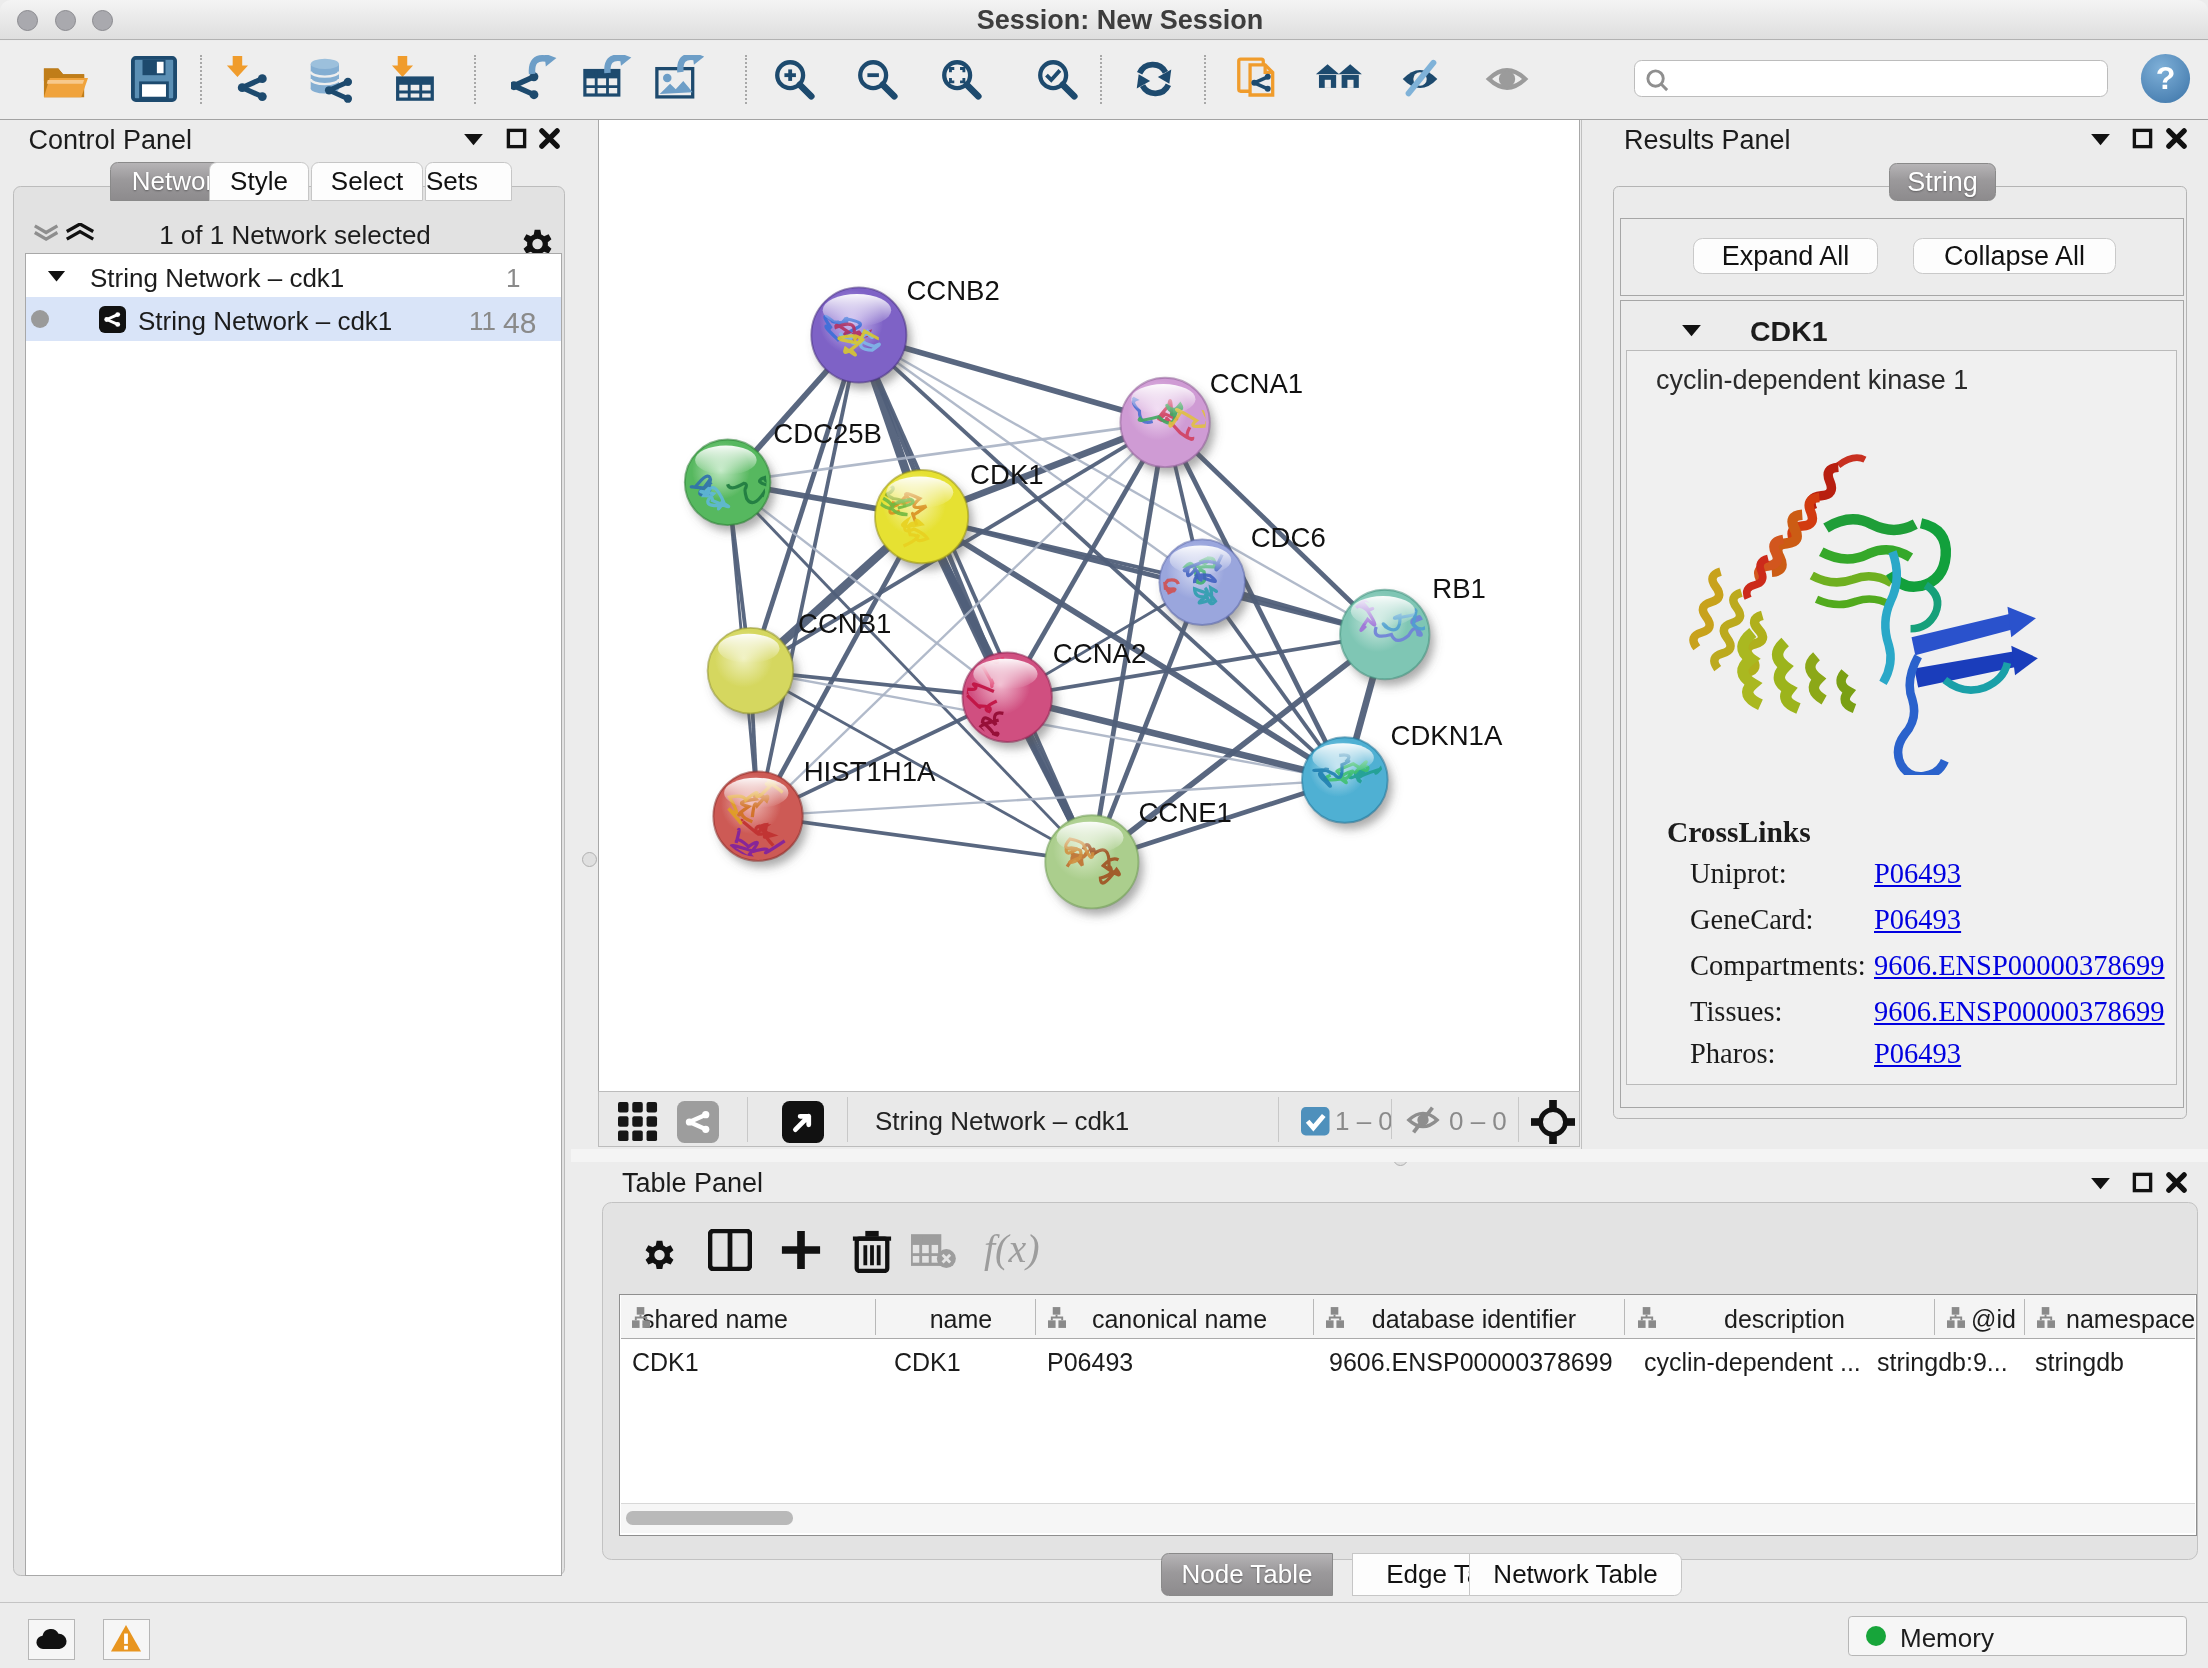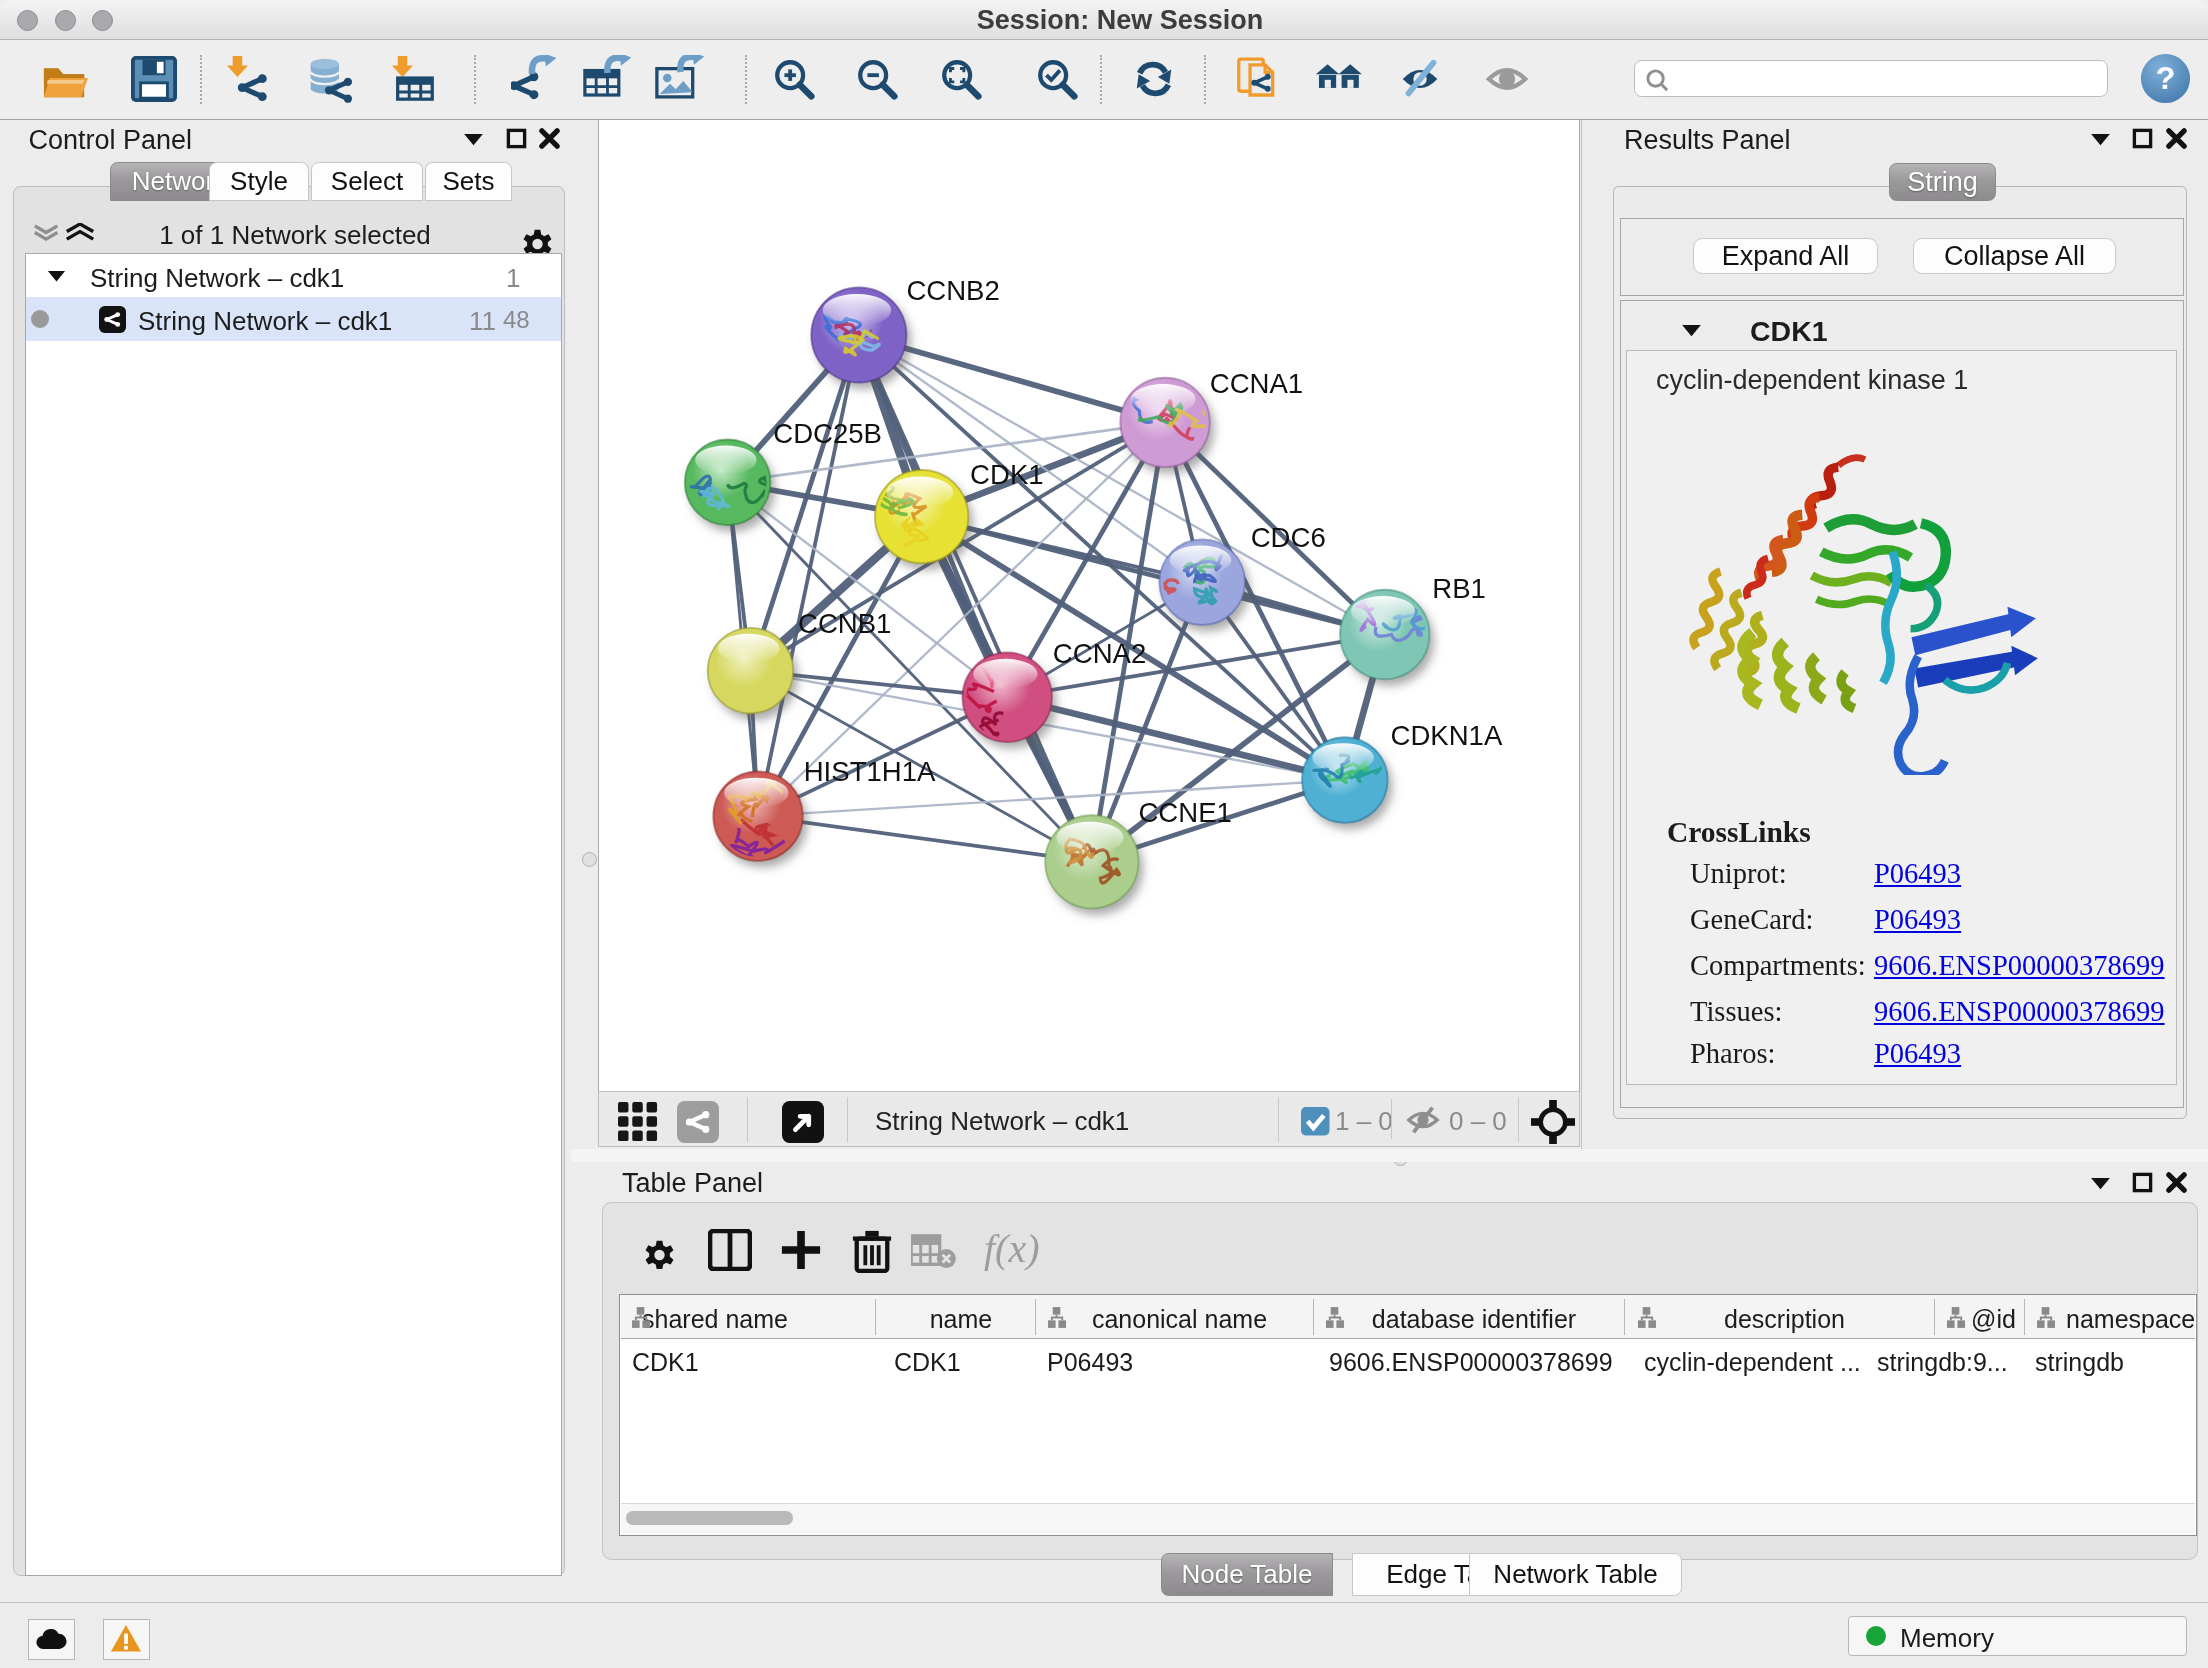--- a/index.html
+++ b/index.html
@@ -174,21 +174,21 @@
   </svg>
 <svg class="abs" style="left:506px;top:128px" width="21" height="21" viewBox="0 0 22 22">
     <rect x="2.5" y="2.5" width="17" height="17" fill="none" stroke="#111" stroke-width="3.5"></rect>
   </svg>
 <svg class="abs" style="left:539px;top:128px" width="21" height="21" viewBox="0 0 22 22">
     <path d="M3 3 L19 19 M19 3 L3 19" stroke="#111" stroke-width="5.5" stroke-linecap="round"></path>
   </svg>
 <div class="abs seltab" style="left:70px;top:162px;width:139px;height:39px;z-index:3;border-radius:7.6px 7.6px 0 0;font-size:26px;text-align:center;line-height:37px">Network</div>
 <div class="abs whtab" style="left:209px;top:162px;width:100px;height:39px;z-index:3;border-radius:7.6px 7.6px 0 0;font-size:26px;text-align:center;line-height:37px">Style</div>
 <div class="abs whtab" style="left:311px;top:162px;width:112px;height:39px;z-index:3;border-radius:7.6px 7.6px 0 0;font-size:26px;text-align:center;line-height:37px">Select</div>
-<div class="abs whtab" style="left:425px;top:162px;width:87px;height:39px;z-index:3;border-radius:7.6px 7.6px 0 0;font-size:26px;text-align:center;line-height:37px">Sets</div>
+<div class="abs whtab" style="left:425px;top:162px;width:87px;height:39px;z-index:3;border-radius:7.6px 7.6px 0 0;font-size:26px;line-height:37px">Sets</div>
 <div class="abs" style="left:13.3px;top:186px;width:552px;height:1390px;background:#e2e2e2;border:1px solid #bcbcbc;border-radius:7.6px"></div>
 <svg class="abs" style="left:32px;top:224px" width="32" height="17" viewBox="0 0 34 18">
     <path d="M3 2 l12 7 12-7 M3 9 l12 7 12-7" fill="none" stroke="#8e8e8e" stroke-width="3.5"></path>
   </svg>
 <svg class="abs" style="left:63px;top:223px" width="34" height="19" viewBox="0 0 36 20">
     <path d="M4 17 l14-8 14 8 M4 9 l14-8 14 8" fill="none" stroke="#111" stroke-width="3.5"></path>
   </svg>
 <div class="txt" style="left:105px;top:220px;width:380px;text-align:center;font-size:26px">1 of 1 Network selected</div>
 <svg class="abs" style="left:513px;top:217px" width="49" height="53" viewBox="0 0 52 56">
     <path fill="#111" d="M30 18.5 l-1-5 h-6 l-1 5 a11 11 0 0 0 -3 1.7 l-4.8-1.9 -3 5.2 3.9 3.3 a11 11 0 0 0 0 3.4 l-3.9 3.3 3 5.2 4.8-1.9 a11 11 0 0 0 3 1.7 l1 5 h6 l1-5 a11 11 0 0 0 3-1.7 l4.8 1.9 3-5.2 -3.9-3.3 a11 11 0 0 0 0-3.4 l3.9-3.3 -3-5.2 -4.8 1.9 a11 11 0 0 0 -3-1.7 z"></path>
@@ -207,21 +207,21 @@
     <g stroke="#fff" stroke-width="3.0">
       <line x1="8" y1="14" x2="19.4" y2="8.9"></line>
       <line x1="8" y1="14" x2="19.4" y2="19.1"></line>
     </g>
     <circle cx="8" cy="14" r="2.52" fill="#fff"></circle>
     <circle cx="19.4" cy="8.9" r="2.52" fill="#fff"></circle>
     <circle cx="19.4" cy="19.1" r="2.52" fill="#fff"></circle>
   </svg>
 <div class="txt" style="left:138px;top:306px;font-size:26px">String Network – cdk1</div>
 <div class="txt" style="left:469px;top:306px;font-size:26px;color:#8a8a8a">11</div>
-<div class="txt" style="left:503px;top:306px;font-size:24px;color:#8a8a8a">48</div>
+<div class="txt" style="left:503px;top:306px;font-size:30px;color:#8a8a8a">48</div>
 <div class="abs" style="left:598px;top:120px;width:982px;height:971px;background:#fff;border-left:1px solid #a8a8a8;border-right:1px solid #a8a8a8"></div>
 <svg class="abs" style="left:599px;top:120px" width="980" height="971" viewBox="0 0 1030 1021">
     <defs>
       <radialGradient id="gB2" cx="0.42" cy="0.36" r="0.75">
         <stop offset="0" stop-color="#cdbef0"></stop>
         <stop offset="0.45" stop-color="#7e62c6"></stop>
         <stop offset="0.85" stop-color="#7e62c6"></stop>
         <stop offset="1" stop-color="#47307f"></stop>
       </radialGradient>
       <radialGradient id="gA1" cx="0.42" cy="0.36" r="0.75">

